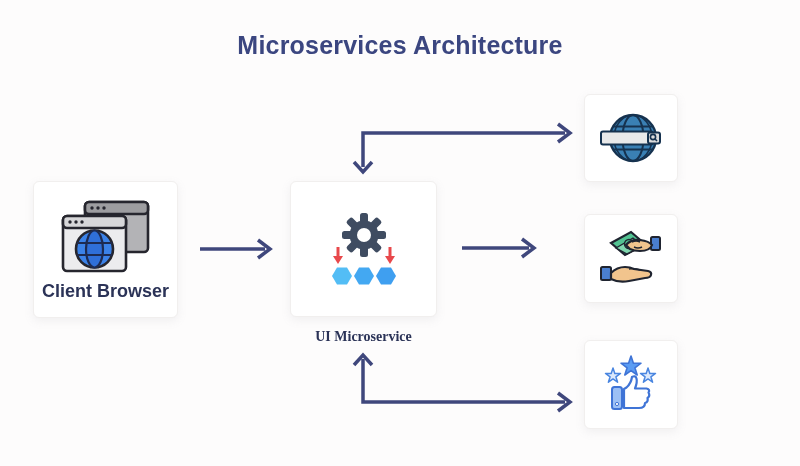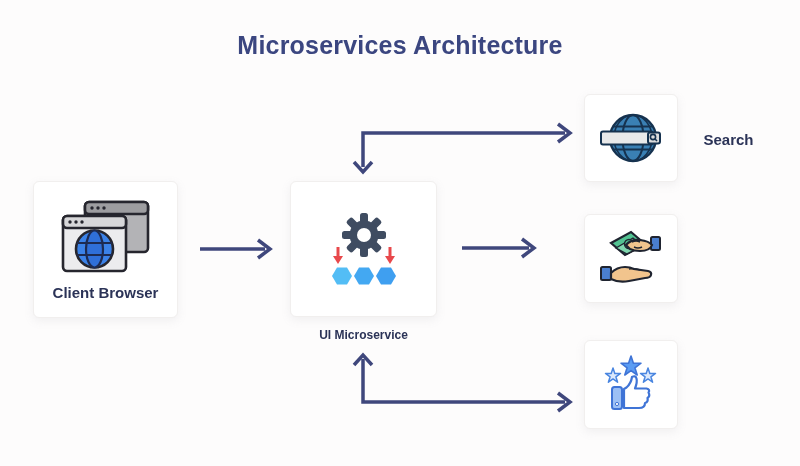--- a/index.html
+++ b/index.html
@@ -22,22 +22,22 @@
   }
   .card-client{left:33px;top:181px;width:145px;height:137px;}
   .card-ui{left:290px;top:181px;width:147px;height:136px;}
   .card-search{left:584px;top:94px;width:94px;height:88px;}
   .card-payments{left:584px;top:214px;width:94px;height:89px;}
   .card-reviews{left:584px;top:340px;width:94px;height:89px;}
   .card-client .icon{margin-bottom:26px;}
   .node-label{
     font-weight:700;color:var(--label_text);text-align:center;line-height:1.45;
   }
-  .label-inside{position:absolute;bottom:13px;left:0;width:100%;font-size:15px;}
-  .label-ui{position:absolute;left:290px;top:327px;width:147px;font-size:12px;}
+  .label-inside{position:absolute;bottom:13px;left:0;width:100%;font-size:18px;}
+  .label-ui{position:absolute;left:290px;top:327px;width:147px;font-size:14px;font-family:Liberation Serif, serif;}
   .label-side{position:absolute;left:678px;width:101px;font-size:15px;}
   .label-search{top:129px;}
   .label-payments{top:252px;}
   .label-reviews{top:366px;}
   .connector-layer{position:absolute;left:0;top:0;width:800px;height:466px;pointer-events:none;}
   .connector-layer path,.connector-layer line,.connector-layer polyline{
     stroke:var(--arrow);stroke-width:3.5;fill:none;stroke-linejoin:miter;stroke-linecap:butt;
   }
   .icon{display:inline-flex;}
 </style>
@@ -124,21 +124,20 @@
         <ellipse cx="33" cy="29" rx="19" ry="23" fill="none" stroke="#16324f" stroke-width="1.6"></ellipse>
         <line x1="13" y1="17.5" x2="53" y2="17.5" stroke="#16324f" stroke-width="2"></line>
         <line x1="13" y1="40.5" x2="53" y2="40.5" stroke="#16324f" stroke-width="2"></line>
         <rect x="1" y="22.5" width="52" height="13" rx="2" fill="#e9e9e9" stroke="#16324f" stroke-width="2"></rect>
         <rect x="48" y="23.5" width="12" height="11" rx="2" fill="#dcdcdc" stroke="#16324f" stroke-width="2"></rect>
         <circle cx="53" cy="28" r="2.6" fill="none" stroke="#16324f" stroke-width="1.6"></circle>
         <line x1="55" y1="30" x2="57" y2="32" stroke="#16324f" stroke-width="1.6"></line>
       </svg>
     </span>
   </div>
-  <div class="node-label label-side label-search">Search</div>
 
   <div class="card card-payments">
     <span class="icon">
       <svg width="64" height="60" viewBox="0 0 64 60">
         <polygon points="12,14 32,3 46,15 26,26" fill="#52c392" stroke="#1f2430" stroke-width="2.2"></polygon>
         <polygon points="17,19 34,9 44,17 28,25" fill="#7fd7ae" stroke="#1f2430" stroke-width="1.4"></polygon>
         <circle cx="30" cy="15" r="4.5" fill="#52c392" stroke="#1f2430" stroke-width="1.4"></circle>
         <rect x="52" y="8" width="9" height="13" rx="1.5" fill="#4a7fd0" stroke="#1f2430" stroke-width="2"></rect>
         <path d="M27 16 q5 -6 14 -5 q9 1 12 5 q-2 6 -12 6 q-6 0 -10 -2 z" fill="#f1c48d" stroke="#1f2430" stroke-width="2.2"></path>
         <path d="M33 13 q4 -2 8 0 M35 18 q4 2 8 0" fill="none" stroke="#1f2430" stroke-width="1.4"></path>

